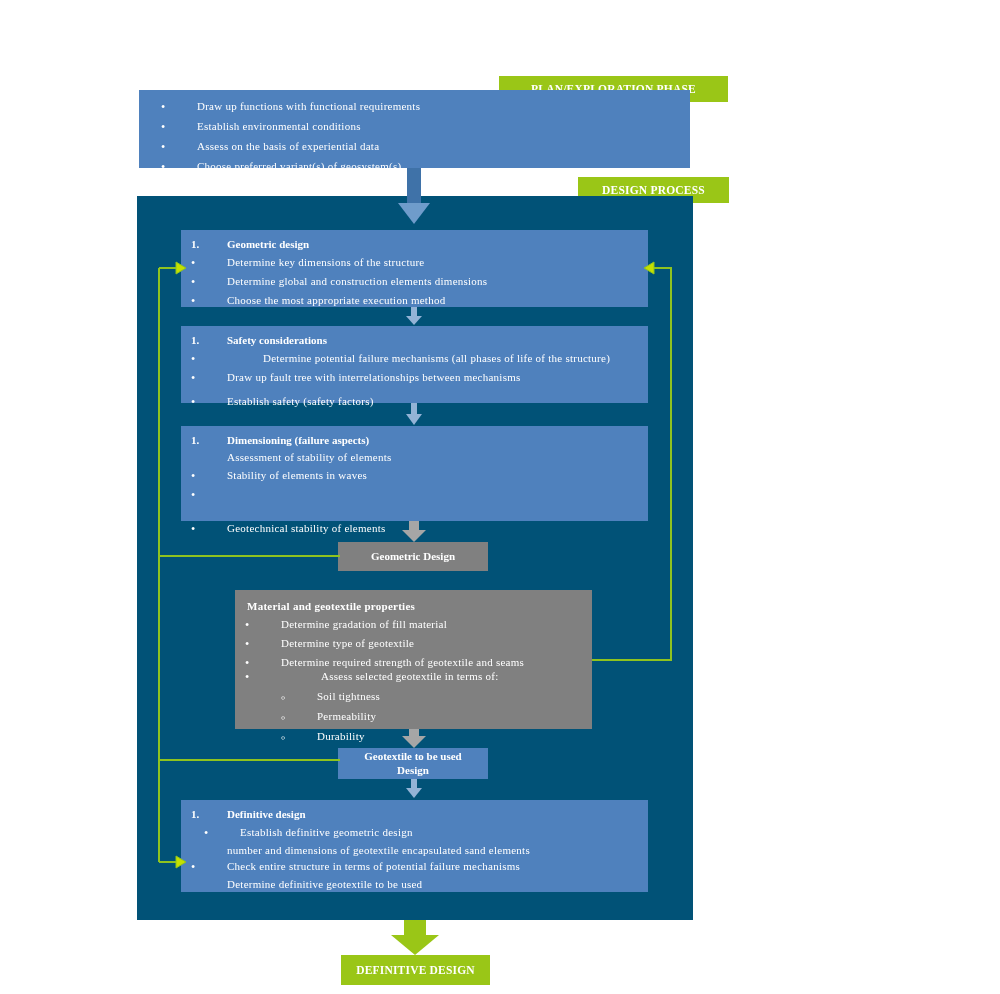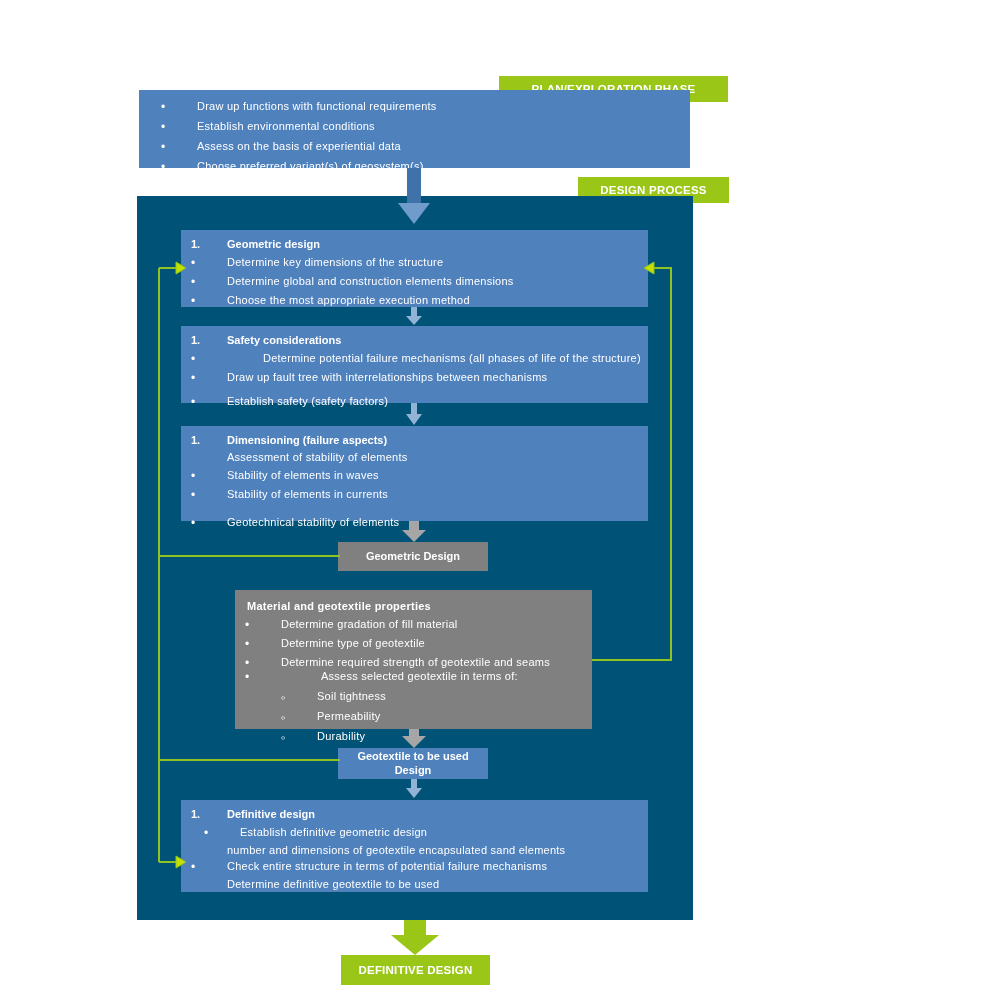--- a/index.html
+++ b/index.html
@@ -1,17 +1,17 @@
 <!DOCTYPE html>
 <html><head>
 <meta charset="utf-8">
 <style>
   html,body{margin:0;padding:0;background:#ffffff;}
   body{width:1000px;height:994px;font-family:"Liberation Sans",sans-serif;overflow:hidden;}
-  #stage{position:relative;width:828px;height:994px;background:#ffffff;}
+  #stage{position:relative;width:828px;height:994px;background:#ffffff;font-family:Liberation Serif, serif;}
 
   .abs{position:absolute;box-sizing:border-box;}
 
   
   .phase-tag{
     background:#9ac617;color:#ffffff;font-weight:bold;font-size:11.5px;
     letter-spacing:.2px;display:flex;align-items:center;justify-content:center;
     text-align:center;
   }
 
@@ -127,23 +127,22 @@
     <div class="row" style="margin-top:4px;">
       <span class="mk"></span>
       <span class="tx ls">Assessment of stability of elements</span>
     </div>
     <div class="row" style="margin-top:5px;">
       <span class="mk bullet-dot"></span>
       <span class="tx ls">Stability of elements in waves</span>
     </div>
     <div class="row" style="margin-top:5px;">
       <span class="mk bullet-dot"></span>
-      <span class="tx ls">Stability of elements in currents</span>
-    </div>
-    <div class="row" style="margin-top:14px;">
+    </div>
+    <div class="row" style="margin-top:20px;">
       <span class="mk bullet-dot"></span>
       <span class="tx ls">Geotechnical stability of elements</span>
     </div>
   </div>
 
   <div class="abs gray-box label-box" style="left:338px;top:542px;width:150px;height:29px;">
     <span>Geometric Design</span>
   </div>
 
   <div class="abs gray-box" style="left:235px;top:590px;width:357px;height:139px;padding-top:10px;">

